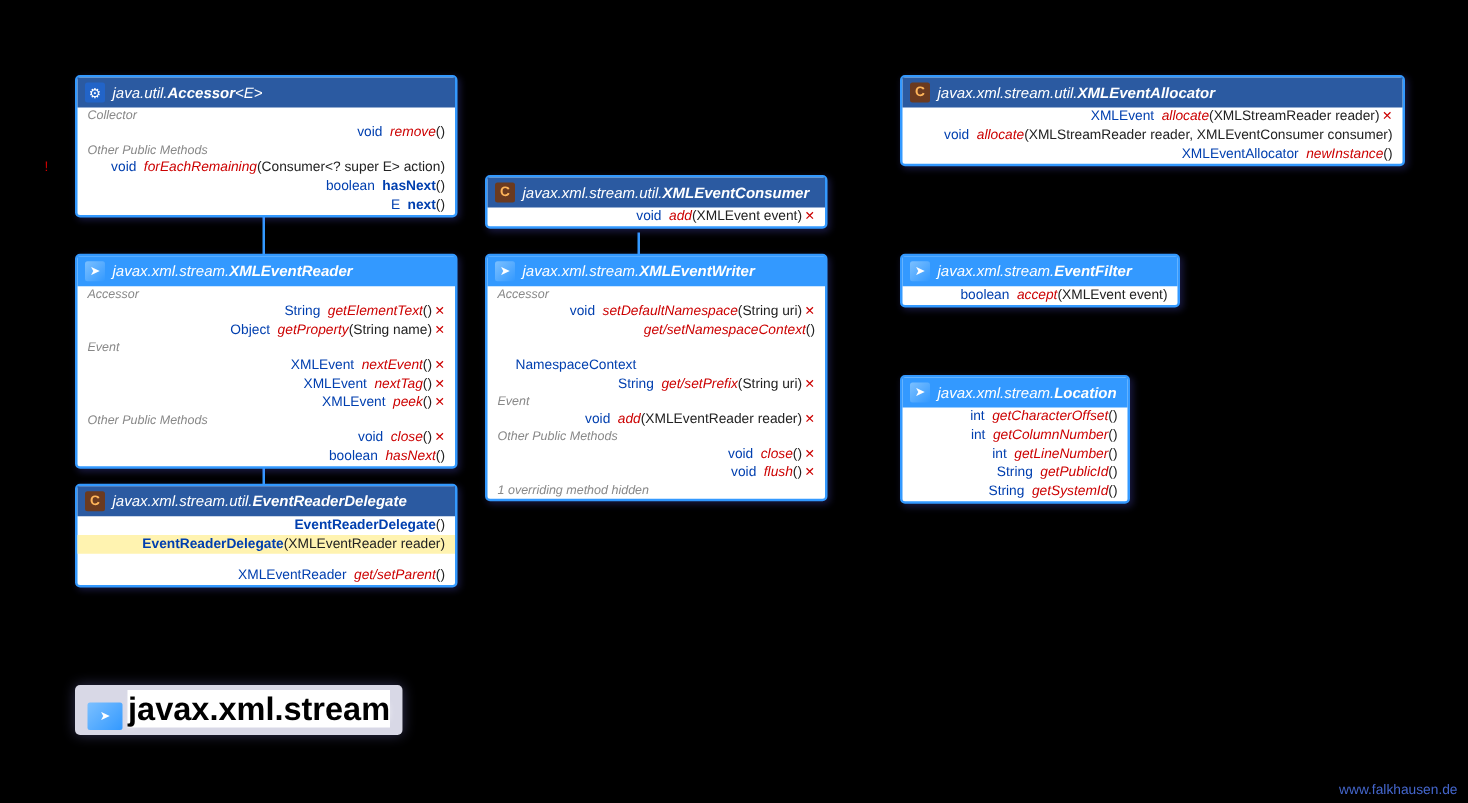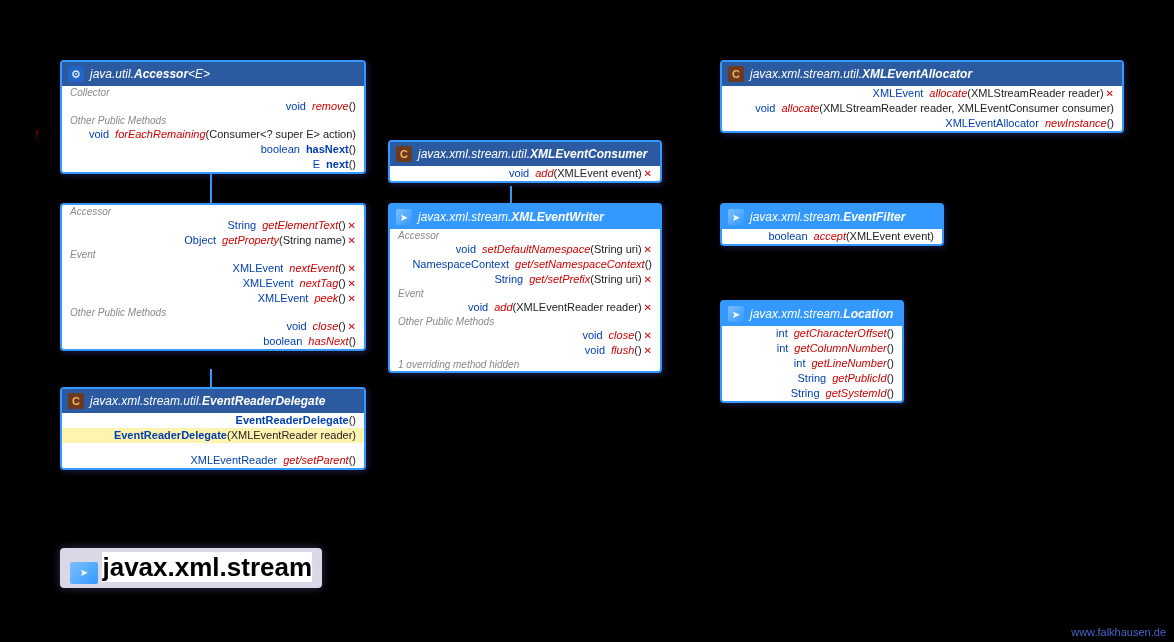--- a/index.html
+++ b/index.html
@@ -147,20 +147,24 @@
       <div class="row">
         <span class="mark"></span>
         <span class="rt" style="min-width: 60px;">E</span>
         <span class="nm-blue">next</span>
         <span class="args"> ()</span>
       </div>
     </div>
 </div>
 
 <div class="box" style="left:60px; top:203px; width:302px;">
+  <div class="hdr">
+    <span class="icon icon-arrow"></span>
+    <span><span class="pkg">javax.xml.stream.</span><span class="cls">XMLEventReader</span></span>
+  </div>
   <div id="body-eventReader">
       <div class="section">Accessor</div>
       <div class="row">
         <span class="mark"></span>
         <span class="rt" style="min-width: 72px;">String</span>
         <span class="nm">getElementText</span>
         <span class="args"> ()</span>
         <span class="throws"> ✕</span>
       </div>
       <div class="row">
@@ -258,21 +262,21 @@
       <div class="section">Accessor</div>
       <div class="row">
         <span class="mark"></span>
         <span class="rt" style="min-width: 110px;">void</span>
         <span class="nm">setDefaultNamespace</span>
         <span class="args"> (String uri)</span>
         <span class="throws"> ✕</span>
       </div>
       <div class="row">
         <span class="mark"></span>
-        <span class="rt" style="min-width: 110px;">NamespaceContext</span>
+        <span class="rt" style="min-width: 110px; margin-top: 28px;">NamespaceContext</span>
         <span class="nm">get/setNamespaceContext</span>
         <span class="args"> ()</span>
       </div>
       <div class="row">
         <span class="mark"></span>
         <span class="rt" style="min-width: 110px;">String</span>
         <span class="nm">get/setPrefix</span>
         <span class="args"> (String uri)</span>
         <span class="throws"> ✕</span>
       </div>

